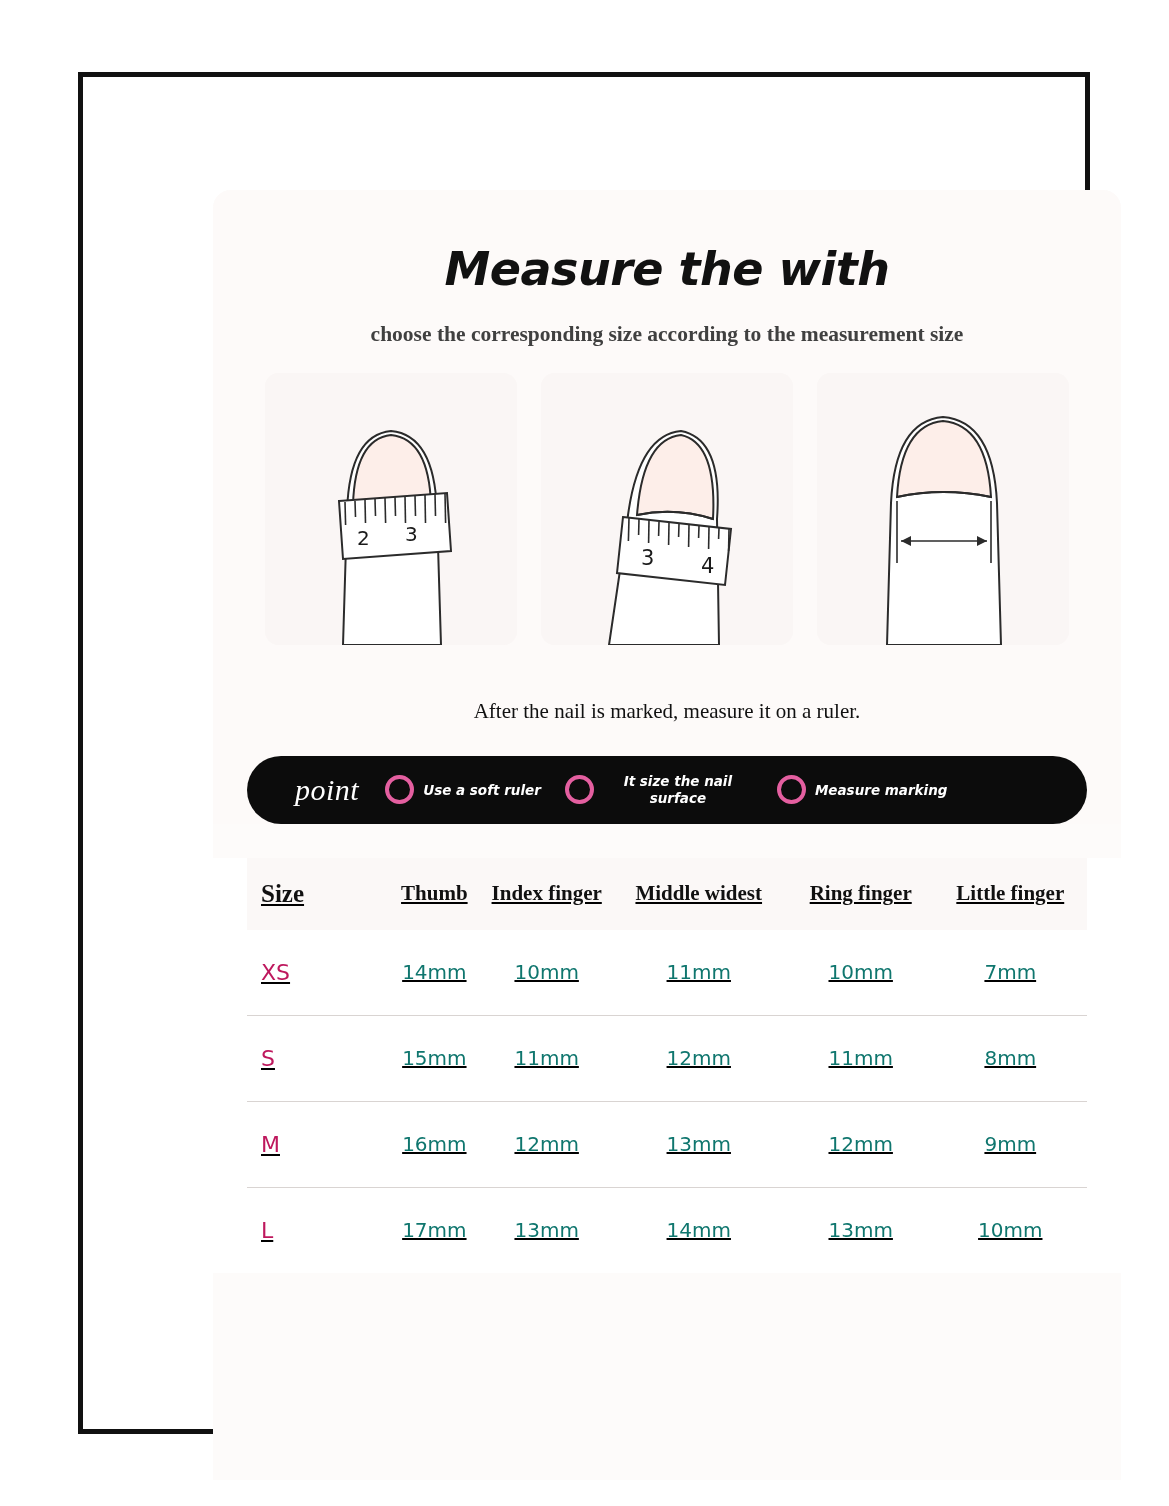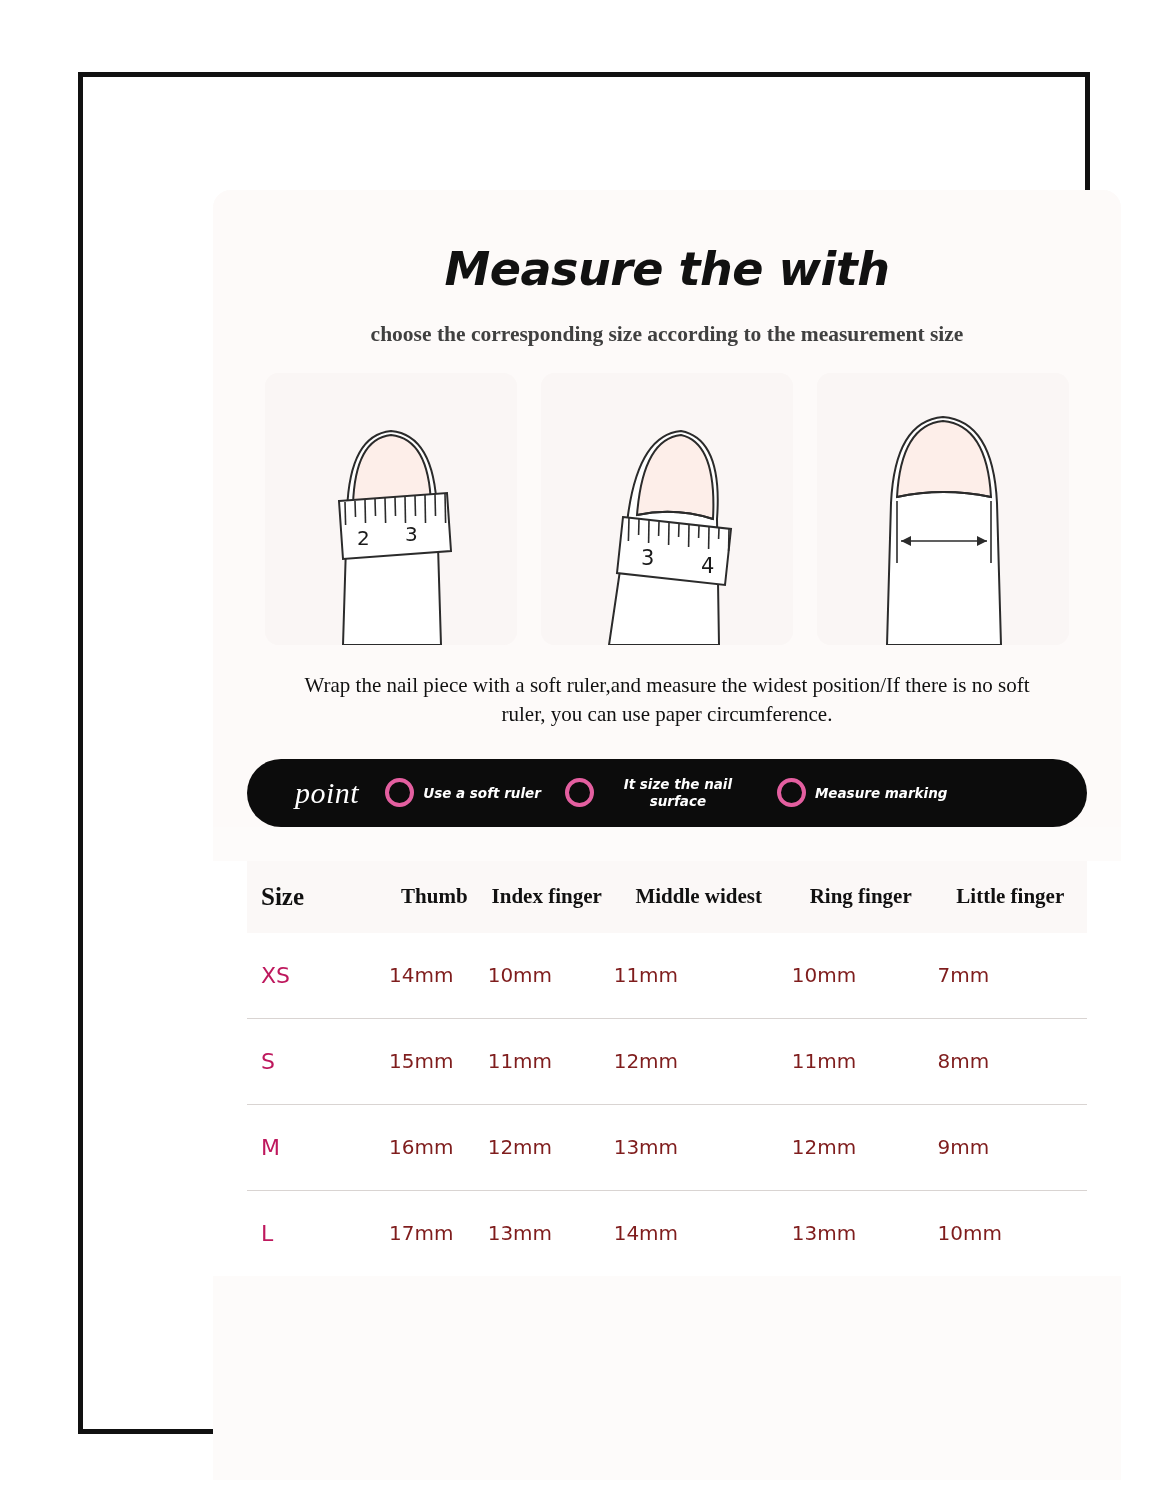--- a/index.html
+++ b/index.html
@@ -131,20 +131,21 @@
     font-style: italic;
     font-size: 13.5px;
     line-height: 1.25;
     max-width: 150px;
     text-align: center;
   }
   .table-wrap {
     margin-top: 34px;
     background: #ffffff;
     padding: 0 34px 0 34px;
+    text-decoration: underline;
   }
   table.size-table {
     width: 100%;
     border-collapse: collapse;
     font-family: "Liberation Serif", serif;
   }
   table.size-table thead th {
     background: #fbf8f7;
     font-weight: bold;
     font-size: 21px;
@@ -155,21 +156,22 @@
   }
   table.size-table thead th.size-col {
     font-size: 25px;
     text-align: left;
     padding-left: 14px;
     width: 120px;
   }
   table.size-table tbody td {
     font-family: "DejaVu Sans", sans-serif;
     font-size: 20px;
-    color: #7f1d1d;
+    color: #0f766e;
+    text-align: center;
     padding: 30px 4px 30px 4px;
     border-top: 1px solid #d9d4d2;
   }
   table.size-table tbody tr:first-child td {
     border-top: none;
   }
   table.size-table tbody td.size-cell {
     text-align: left;
     padding-left: 14px;
     font-size: 22px;
@@ -251,21 +253,21 @@
               <line x1="174" y1="128" x2="174" y2="190" stroke="#2b2b2b" stroke-width="1.6"></line>
               <line x1="84" y1="168" x2="170" y2="168" stroke="#2b2b2b" stroke-width="1.6"></line>
               <path d="M84 168 L94 163 L94 173 Z" fill="#2b2b2b"></path>
               <path d="M170 168 L160 163 L160 173 Z" fill="#2b2b2b"></path>
             </svg>
           </div>
 
         </div>
 
         <div class="instructions">
-          <p>Wrap the nail piece with a soft ruler,and measure the widest position/If there is no soft ruler, you can use paper circumference.</p>
+          <p class="second">After the nail is marked, measure it on a ruler.</p>
         </div>
 
         <div class="point-bar">
           <span class="point-label">point</span>
 
           <div class="point-item">
             <span class="point-dot"></span>
             <span class="point-text">Use a soft ruler</span>
           </div>
 

